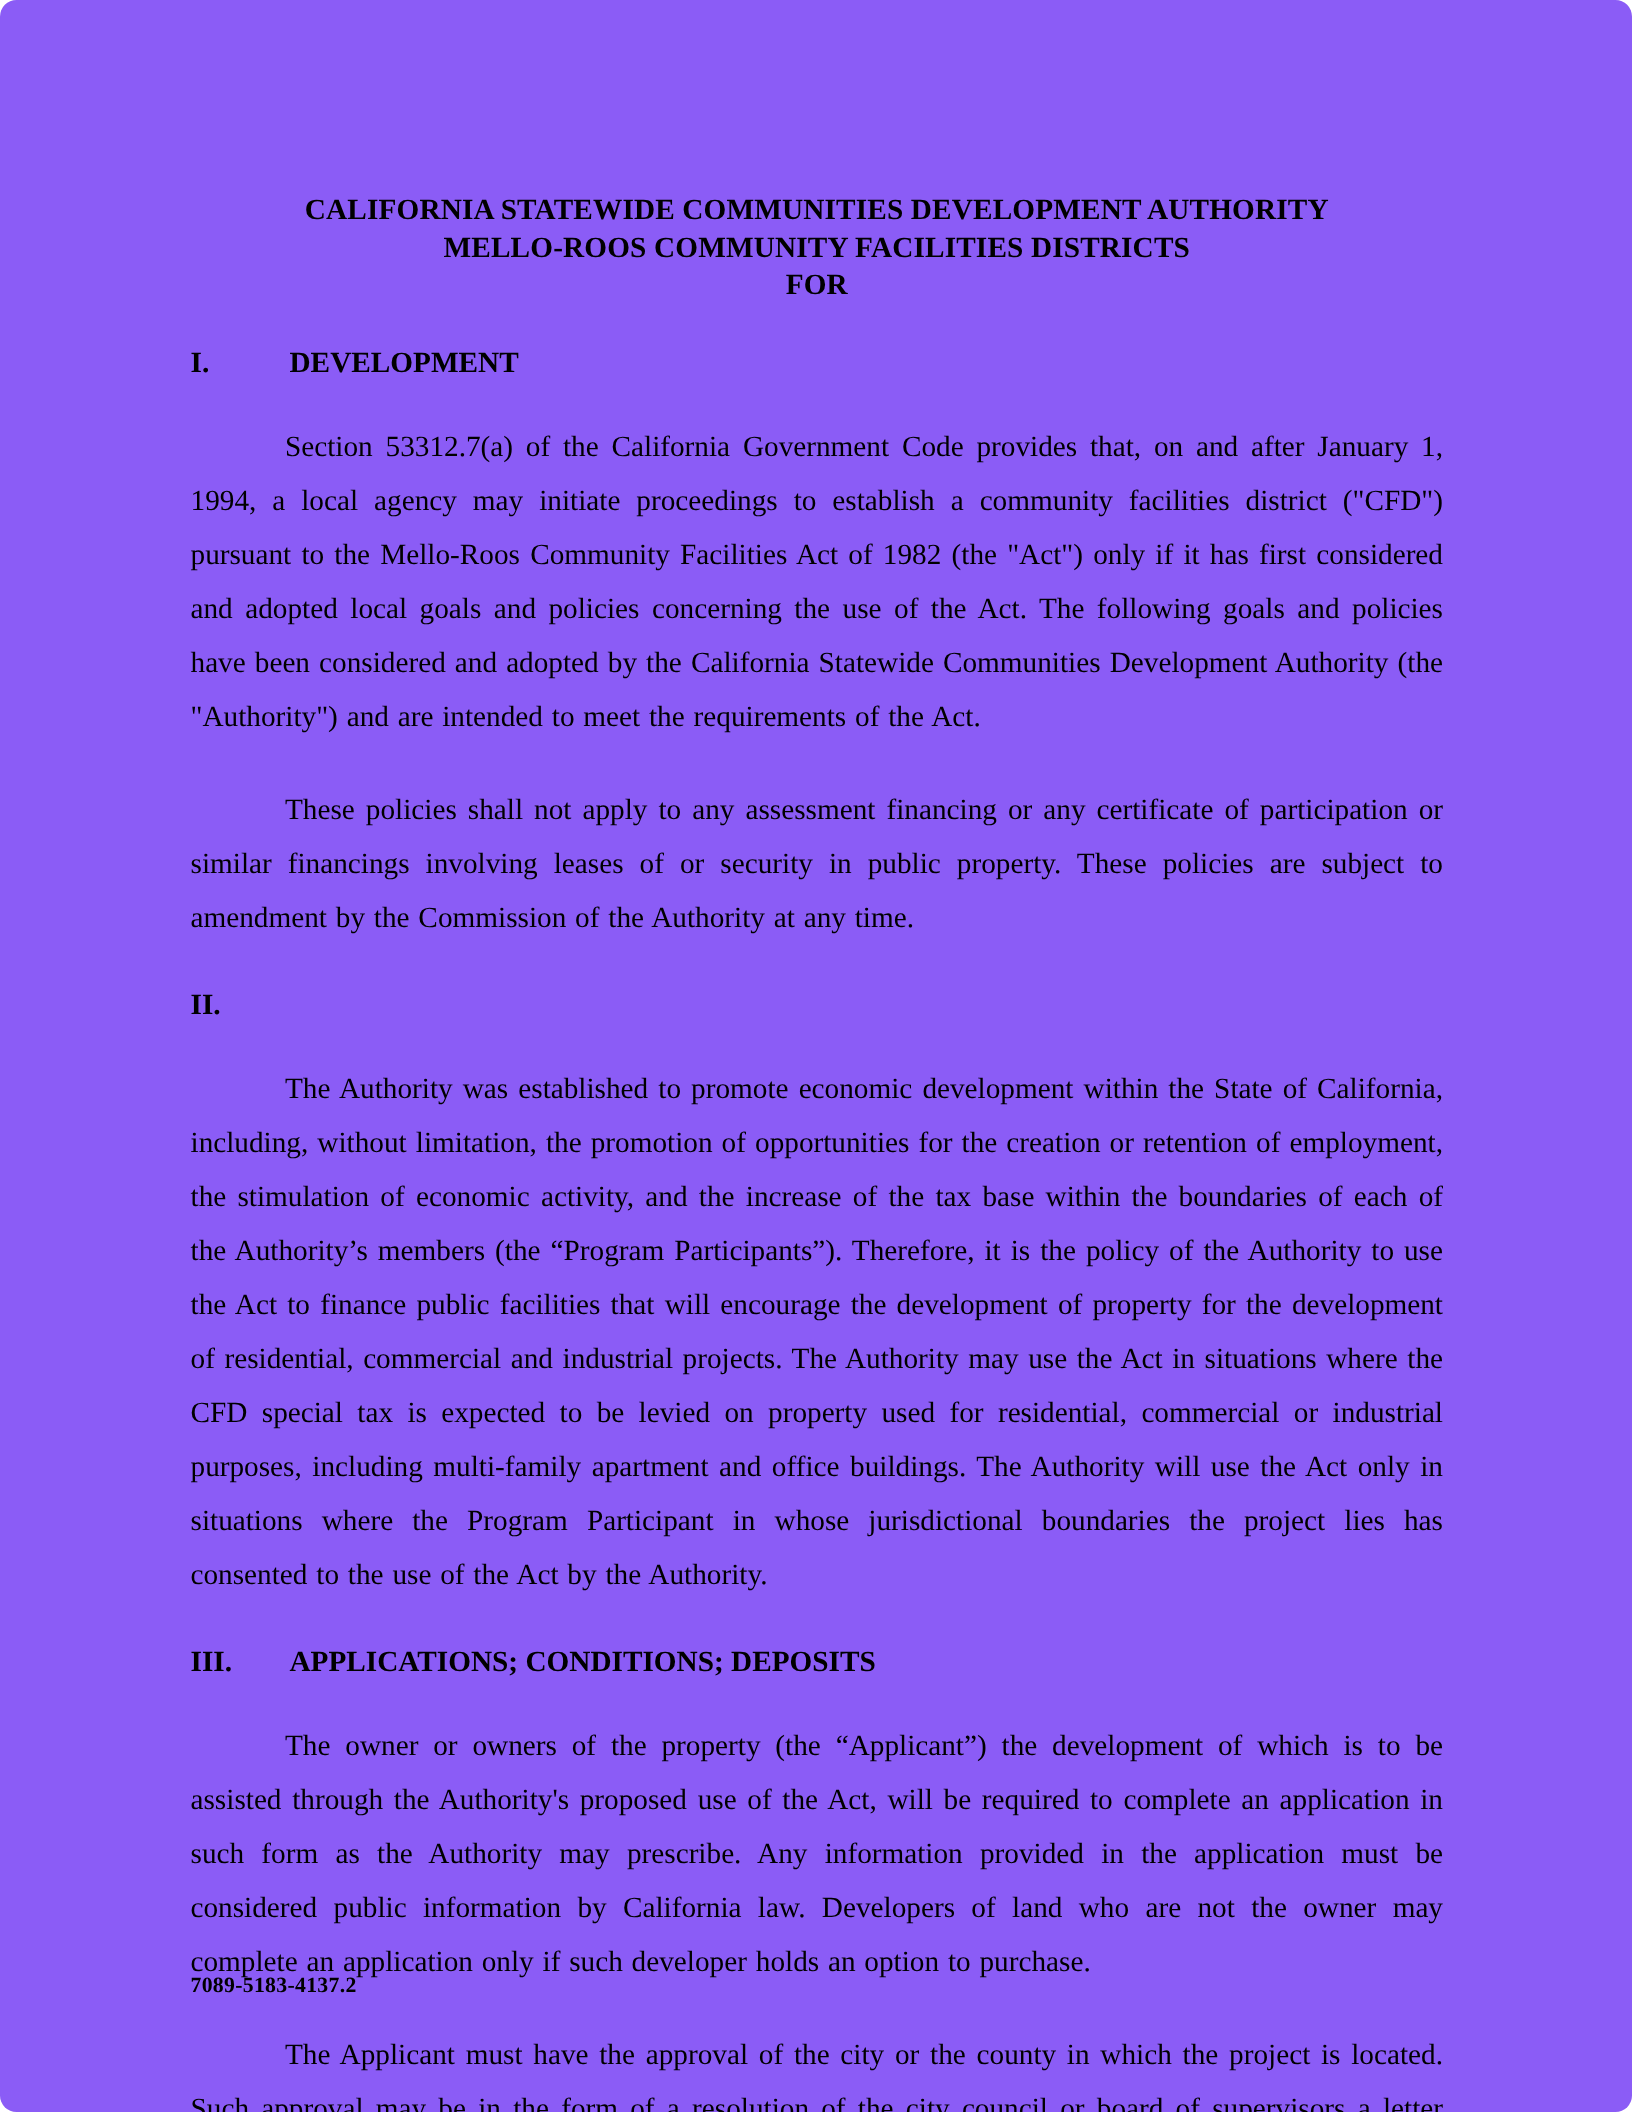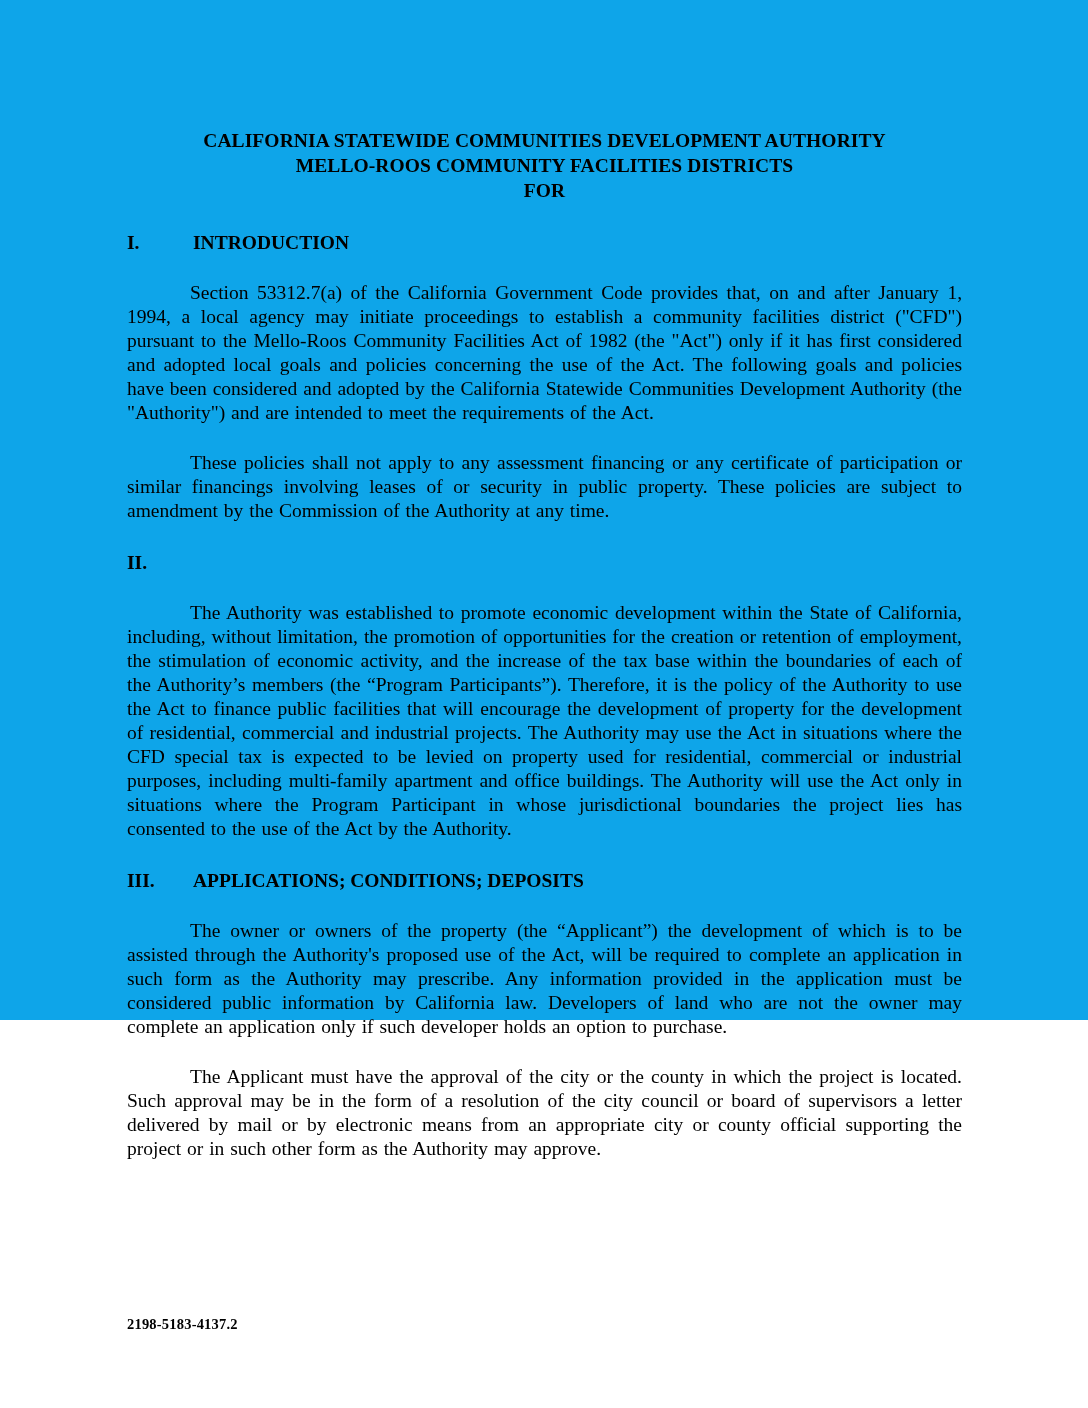--- a/index.html
+++ b/index.html
@@ -11,22 +11,23 @@
     height: 1408px;
     font-family: "Liberation Serif", serif;
     color: #000000;
     position: relative;
     overflow: hidden;
   }
   .page {
     position: absolute;
     left: 0; top: 0;
     width: 1088px;
-    height: 1020px;
-    background: #0ea5e9;
+    height: 1408px;
+    background: #8b5cf6;
+    border-radius: 11px;
   }
   .content {
     position: absolute;
     left: 127px;
     top: 128px;
     width: 835px;
   }
   .title-block {
     text-align: center;
     font-weight: bold;
@@ -43,21 +44,21 @@
     font-size: 19.5px;
     line-height: 25px;
     margin-top: 27px;
   }
   .sec-num {
     width: 66px;
     flex: 0 0 66px;
   }
   .para {
     font-size: 19.5px;
-    line-height: 24px;
+    line-height: 36px;
     text-align: justify;
     text-indent: 63px;
     margin-top: 26px;
     word-spacing: 1px;
   }
   .doc-footer {
     position: absolute;
     left: 127px;
     top: 1316px;
     font-size: 14.5px;
@@ -73,21 +74,21 @@
 
     <div class="title-block">
       <div>CALIFORNIA STATEWIDE COMMUNITIES DEVELOPMENT AUTHORITY</div>
       <div>MELLO-ROOS COMMUNITY FACILITIES DISTRICTS</div>
       <div>FOR</div>
     </div>
 
     <div class="section">
       <div class="section-heading">
         <span class="sec-num">I.</span>
-        <span class="sec-title">INTRODUCTION</span>
+        <span class="sec-title">DEVELOPMENT</span>
       </div>
       <p class="para">Section 53312.7(a) of the California Government Code provides that, on and after January 1, 1994, a local agency may initiate proceedings to establish a community facilities district ("CFD") pursuant to the Mello-Roos Community Facilities Act of 1982 (the "Act") only if it has first considered and adopted local goals and policies concerning the use of the Act.  The following goals and policies have been considered and adopted by the California Statewide Communities Development Authority (the "Authority") and are intended to meet the requirements of the Act.</p>
       <p class="para">These policies shall not apply to any assessment financing or any certificate of participation or similar financings involving leases of or security in public property.  These policies are subject to amendment by the Commission of the Authority at any time.</p>
     </div>
 
     <div class="section">
       <div class="section-heading">
         <span class="sec-num">II.</span>
       </div>
       <p class="para">The Authority was established to promote economic development within the State of California, including, without limitation, the promotion of opportunities for the creation or retention of employment, the stimulation of economic activity, and the increase of the tax base within the boundaries of each of the Authority’s members (the “Program Participants”).  Therefore, it is the policy of the Authority to use the Act to finance public facilities that will encourage the development of property for the development of residential, commercial and industrial projects.  The Authority may use the Act in situations where the CFD special tax is expected to be levied on property used for residential, commercial or industrial purposes, including multi-family apartment and office buildings.  The Authority will use the Act only in situations where the Program Participant in whose jurisdictional boundaries the project lies has consented to the use of the Act by the Authority.</p>
@@ -97,14 +98,14 @@
       <div class="section-heading">
         <span class="sec-num">III.</span>
         <span class="sec-title">APPLICATIONS; CONDITIONS; DEPOSITS</span>
       </div>
       <p class="para">The owner or owners of the property (the “Applicant”) the development of which is to be assisted through the Authority's proposed use of the Act, will be required to complete an application in such form as the Authority may prescribe.  Any information provided in the application must be considered public information by California law.  Developers of land who are not the owner may complete an application only if such developer holds an option to purchase.</p>
       <p class="para">The Applicant must have the approval of the city or the county in which the project is located.  Such approval may be in the form of a resolution of the city council or board of supervisors a letter delivered by mail or by electronic means from an appropriate city or county official supporting the project or in such other form as the Authority may approve.</p>
     </div>
 
   </div>
 
-  <div class="doc-footer">2198-5183-4137.2</div>
+  <div class="doc-footer">7089-5183-4137.2</div>
 </div>
 
 </body></html>

